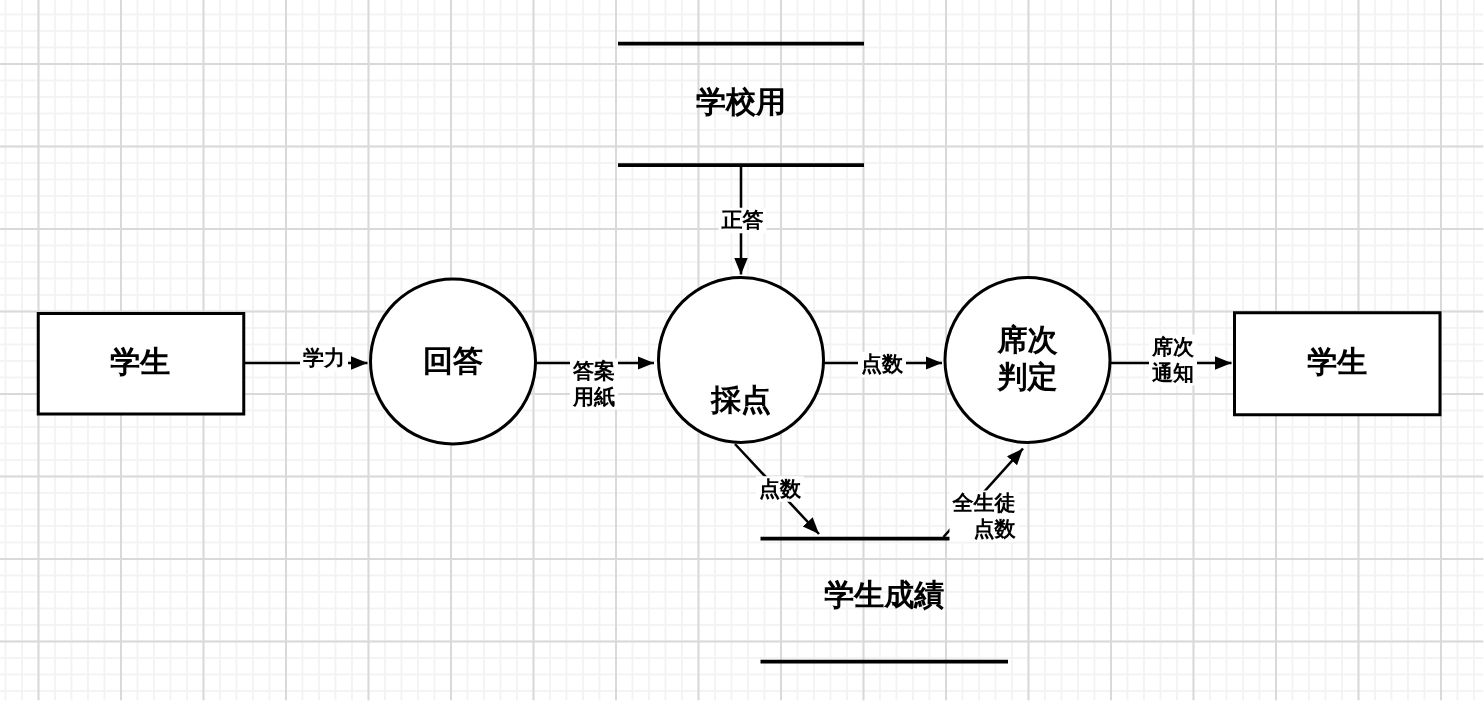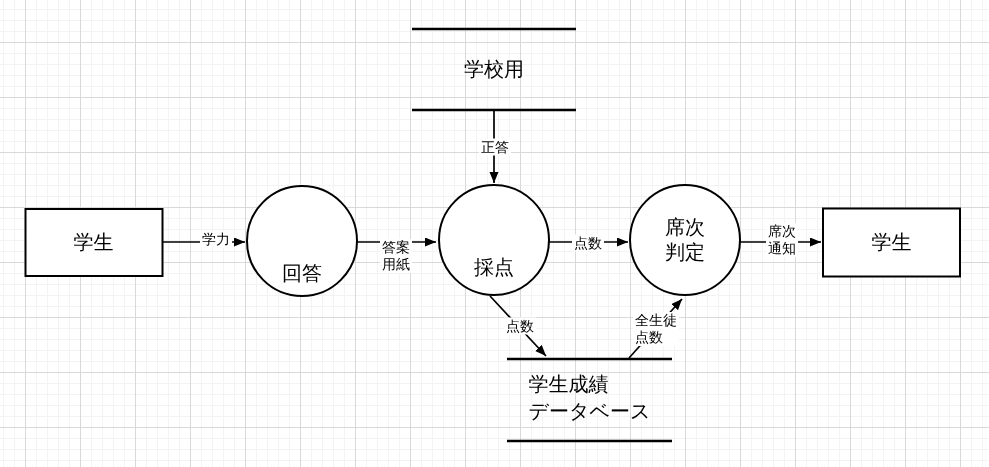--- a/index.html
+++ b/index.html
@@ -23,22 +23,23 @@
     font-family: "Liberation Sans", "DejaVu Sans", sans-serif;
     color: #000000;
   }
   .shapes {
     position: absolute;
     left: 0; top: 0;
   }
   .lbl {
     position: absolute;
     transform: translate(-50%, -50%);
-    text-align: left;
+    text-align: right;
     white-space: nowrap;
+    font-weight: bold;
   }
   .node-lbl {
     font-size: 20px;
     line-height: 26px;
   }
   .edge-lbl {
     font-size: 14px;
     line-height: 17px;
     background: #ffffff;
     padding: 0 2px;
@@ -73,54 +74,53 @@
     <line x1="357" y1="242" x2="436" y2="242" stroke="#000000" stroke-width="1.7" marker-end="url(#arrow)"></line>
     <line x1="494" y1="110" x2="494" y2="183" stroke="#000000" stroke-width="1.7" marker-end="url(#arrow)"></line>
     <line x1="549" y1="242" x2="628" y2="242" stroke="#000000" stroke-width="1.7" marker-end="url(#arrow)"></line>
     <line x1="490" y1="296" x2="546" y2="356" stroke="#000000" stroke-width="1.7" marker-end="url(#arrow)"></line>
     <line x1="629" y1="358" x2="682" y2="299" stroke="#000000" stroke-width="1.7" marker-end="url(#arrow)"></line>
     <line x1="740" y1="242" x2="821" y2="242" stroke="#000000" stroke-width="1.7" marker-end="url(#arrow)"></line>
   </svg>
 
   <div class="lbl node-lbl" style="left:93.5px; top:242px;">学生</div>
 
-  <div class="lbl node-lbl" style="left:302px; top:241px;margin-top:32px;">回答</div>
+  <div class="lbl node-lbl" style="left:302px; top:241px;">回答</div>
 
   <div class="lbl node-lbl" style="left:494px; top:240px;margin-top:27px;">採点</div>
 
   <div class="lbl node-lbl" style="left:685px; top:240px; line-height:25px;">
     <div>席次</div>
     <div>判定</div>
   </div>
 
   <div class="lbl node-lbl" style="left:891.5px; top:242px;">学生</div>
 
   <div class="lbl node-lbl" style="left:494px; top:69px; line-height:27px;">
     <div>学校用</div>
   </div>
 
   <div class="lbl node-lbl" style="left:589.5px; top:398px; line-height:27px;">
     <div>学生成績</div>
-    <div>データベース</div>
   </div>
 
   <div class="lbl edge-lbl" style="left:216px; top:239px;">学力</div>
 
   <div class="lbl edge-lbl" style="left:396px; top:256px;">
     <div>答案</div>
     <div>用紙</div>
   </div>
 
   <div class="lbl edge-lbl" style="left:495px; top:147px;">正答</div>
 
   <div class="lbl edge-lbl" style="left:588px; top:243px;">点数</div>
 
   <div class="lbl edge-lbl" style="left:520px; top:326px;">点数</div>
 
-  <div class="lbl edge-lbl" style="left:656px; top:329px;">
+  <div class="lbl edge-lbl" style="left:656px; top:344px;">
     <div>全生徒</div>
     <div>点数</div>
   </div>
 
   <div class="lbl edge-lbl" style="left:782px; top:240px;">
     <div>席次</div>
     <div>通知</div>
   </div>
 
 </div>

